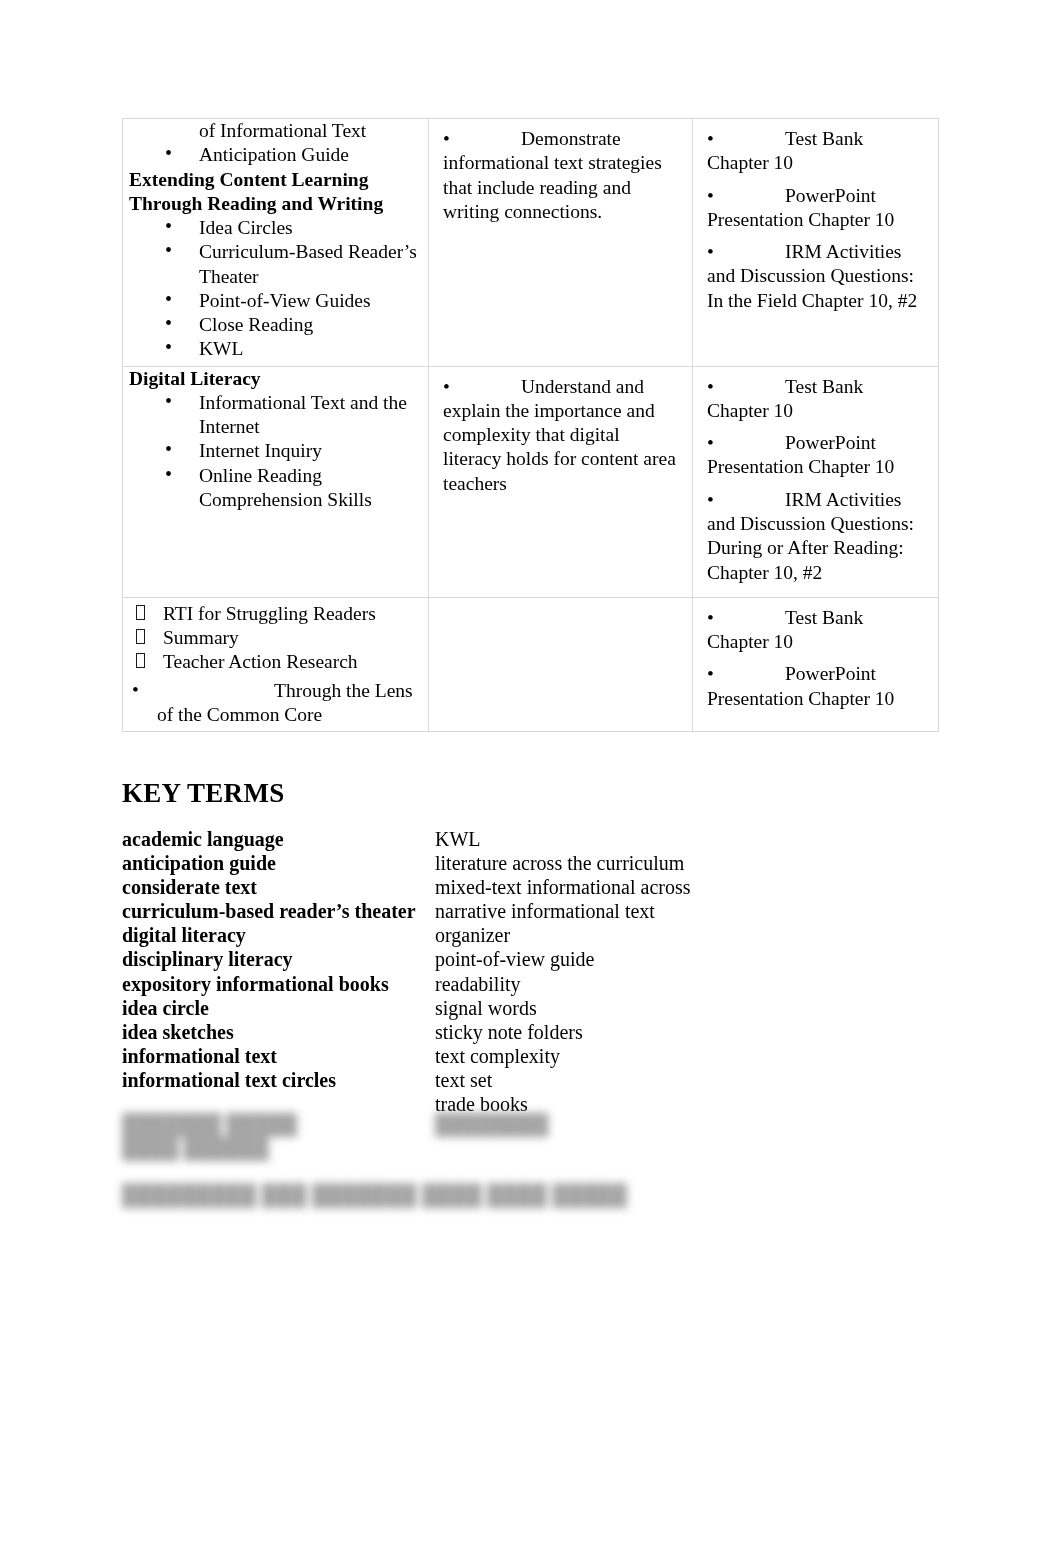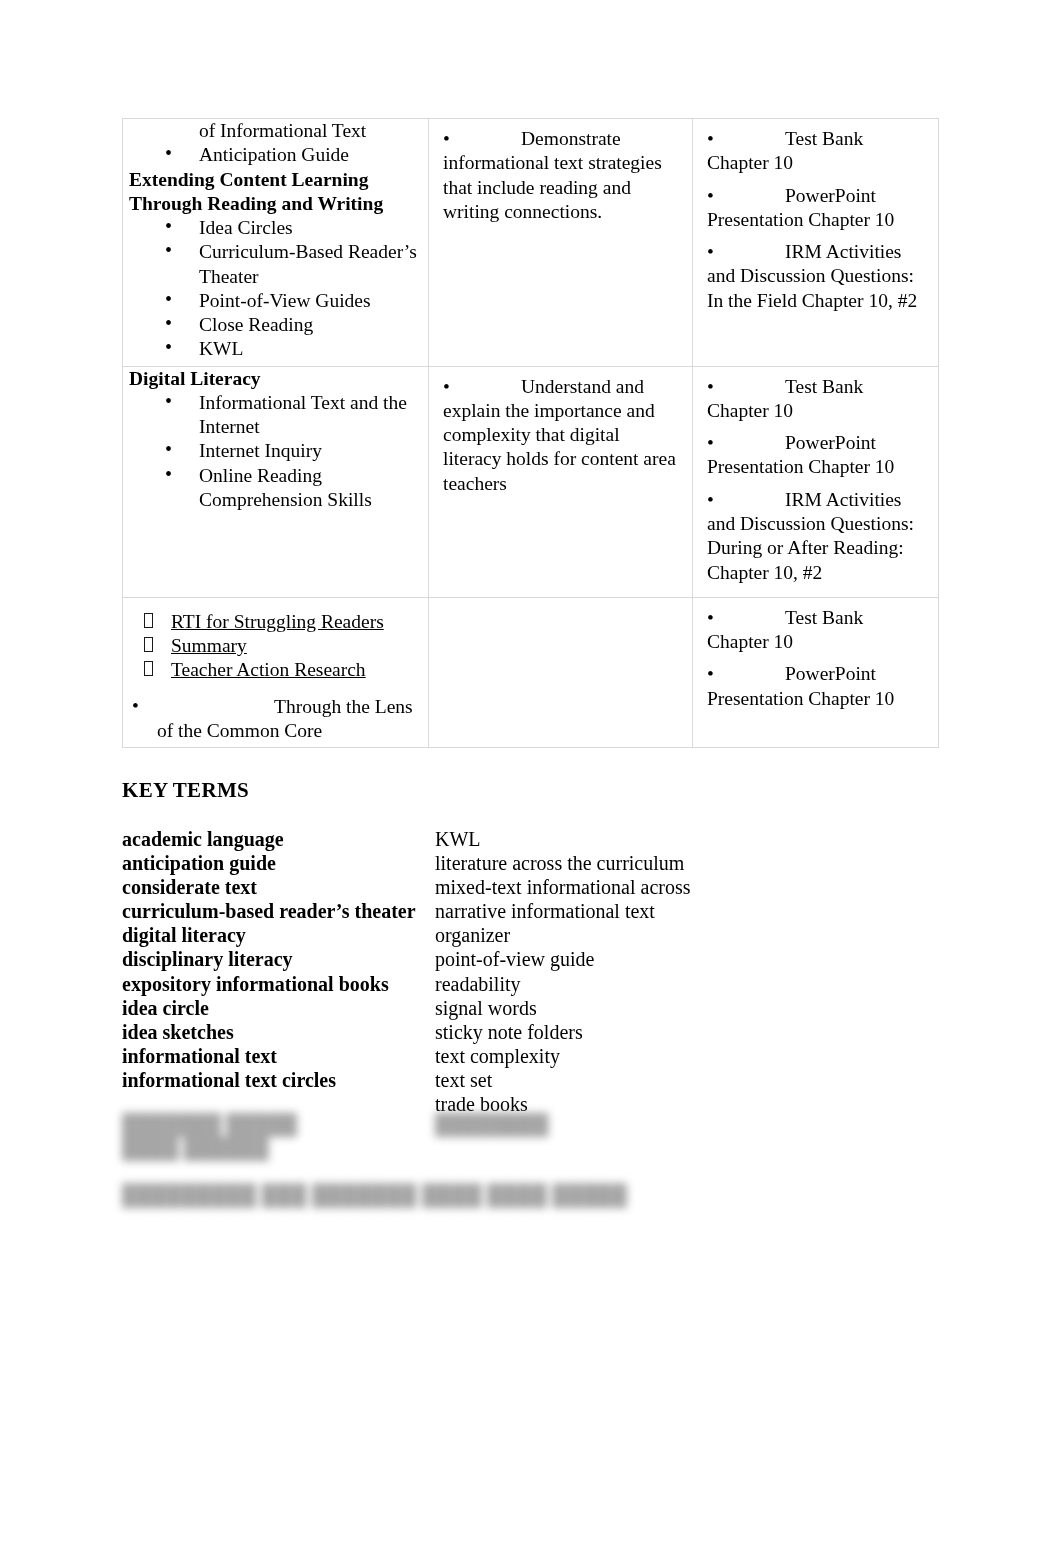--- a/index.html
+++ b/index.html
@@ -92,23 +92,22 @@
     display: block;
   }
   ul.bul-wide > li .btext::before {
     content: "\2022\0009\0009";
     white-space: pre;
   }
 
   
   ul.bul-tofu {
     list-style: none;
-    margin: 12px;
-    padding: 0;
-    text-decoration: underline;
+    margin: 4px;
+    padding: 0;
   }
   ul.bul-tofu > li {
     position: relative;
     padding-left: 30px;
     margin: 0;
   }
   ul.bul-tofu > li .tofu {
     position: absolute;
     left: 3px;
     top: 3px;
@@ -133,21 +132,21 @@
   .wide-bullet-a .wb-first::before {
     content: "\0009\0009\0009";
     white-space: pre;
   }
 
   
   .key-terms-heading {
     position: absolute;
     left: 122px;
     top: 778px;
-    font-size: 21px;
+    font-size: 27px;
     font-weight: bold;
     letter-spacing: 0.3px;
   }
   .terms-col-left {
     position: absolute;
     left: 122px;
     top: 827px;
     width: 310px;
     font-size: 20px;
     line-height: 1.205;

